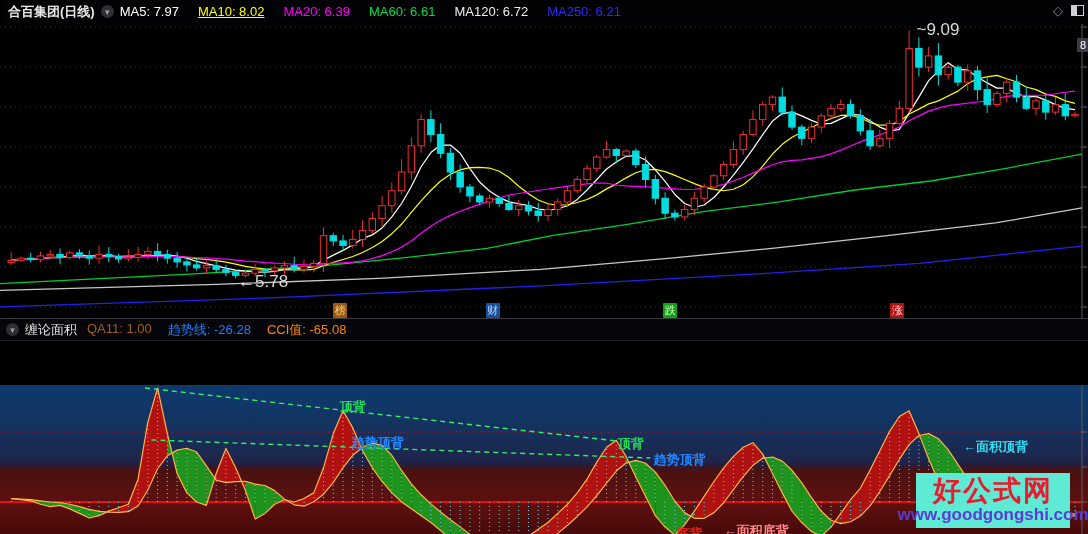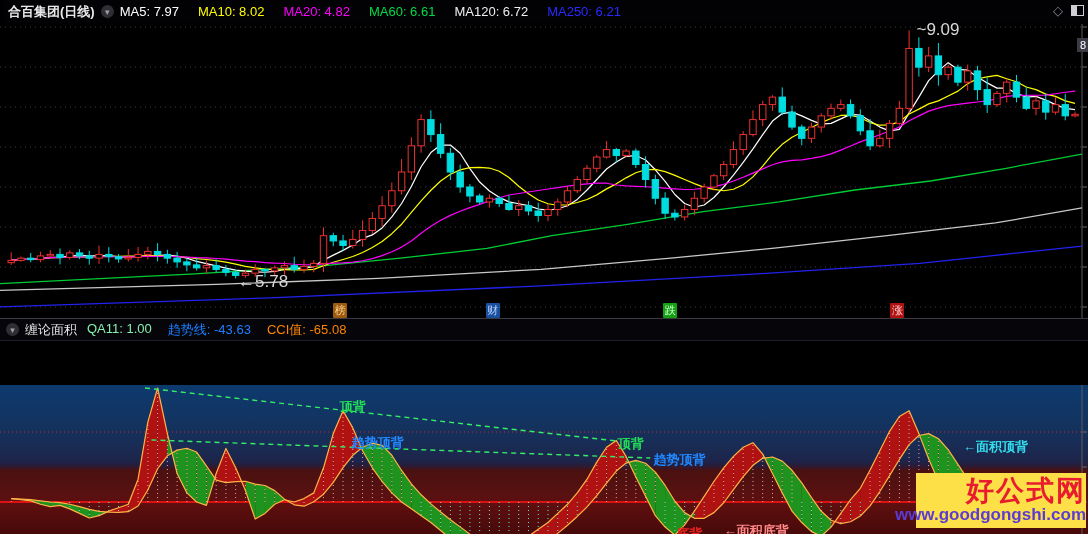--- a/index.html
+++ b/index.html
@@ -31,37 +31,37 @@
               display:flex;align-items:center;font-size:13px;color:#ddd;border-bottom:1px solid #1d1d26;}
   .ind-name{color:#e6e6e6;margin-right:10px;white-space:nowrap;}
   .ind-items{display:flex;gap:16px;white-space:nowrap;}
   
   .ind-panel{position:absolute;left:0;top:341px;width:1088px;height:192px;overflow:hidden;
      background:linear-gradient(180deg,#0d3a6e 0%,#123563 16%,#182d56 30%,#1e2449 40%,
                 #2a1a34 42.5%,#4a1110 44.5%,#591111 57%,#5e0f0f 62%,#4a0a0a 76%,#330707 100%);margin-top:44px;}
   .ind-panel svg{position:absolute;left:0;top:0;}
   .ind-label{position:absolute;font-size:13px;font-weight:bold;white-space:nowrap;pointer-events:none;}
   
-  .watermark{position:absolute;left:916px;top:473px;width:170px;height:55px;background:#fde047;
-             display:flex;flex-direction:column;align-items:flex-end;justify-content:center;z-index:5;}
+  .watermark{position:absolute;left:916px;top:473px;width:154px;height:55px;background:#5eead4;
+             display:flex;flex-direction:column;align-items:center;justify-content:center;z-index:5;}
   .wm1{font-size:28px;line-height:28px;font-weight:bold;letter-spacing:2px;}
   .wm2{font-size:17px;line-height:19px;font-weight:bold;}
 </style>
 </head>
 <body>
 
 <div class="screen">
 
   <div class="title-bar">
     <span class="symbol" style="color: rgb(232, 232, 232);">合百集团(日线)</span>
     <span class="chev-circle">▾</span>
     <span class="ma-items" id="ma-items">
         <span style="color: rgb(255, 255, 255);">MA5: 7.97</span>
-        <span style="color: rgb(255, 255, 0);">MA10: 8.02</span>
-        <span style="color: rgb(255, 0, 255);">MA20: 4.82</span>
+        <span style="color: rgb(255, 255, 0); text-decoration: underline;">MA10: 8.02</span>
+        <span style="color: rgb(255, 0, 255);">MA20: 6.39</span>
         <span style="color: rgb(0, 221, 68);">MA60: 6.61</span>
         <span style="color: rgb(238, 238, 238);">MA120: 6.72</span>
         <span style="color: rgb(42, 42, 255);">MA250: 6.21</span>
       </span>
     <span class="tr-icons">
       <span class="diamond-ic">◇</span>
       <span class="pane-ic"></span>
     </span>
   </div>
 
@@ -318,22 +318,22 @@
       <div class="marker" style="background: rgb(26, 79, 158); color: rgb(188, 214, 255); left: 485.818px;">财</div>
       <div class="marker" style="background: rgb(19, 160, 19); color: rgb(214, 255, 214); left: 663.266px;">跌</div>
       <div class="marker" style="background: rgb(176, 18, 18); color: rgb(255, 208, 208); left: 890.486px;">涨</div>
     </div>
   <div class="sep1"></div>
 
   <div class="ind-header">
     <span class="chev-circle">▾</span>
     <span class="ind-name">缠论面积</span>
     <span class="ind-items" id="ind-items">
-        <span style="color: #86efac;">QA11: 1.00</span>
-        <span style="color: rgb(30, 127, 255);">趋势线: -43.63</span>
+        <span style="color: #a16207;">QA11: 1.00</span>
+        <span style="color: rgb(30, 127, 255);">趋势线: -26.28</span>
         <span style="color: rgb(255, 132, 0);">CCI值: -65.08</span>
       </span>
   </div>
 
   <div class="ind-panel" id="ind-panel">
     <svg id="ind-svg" width="1088" height="192">
         <line x1="0" y1="47" x2="1082" y2="47" stroke="#cc2222" stroke-width="1" stroke-dasharray="1 3"></line>
         <line x1="0" y1="82" x2="1082" y2="82" stroke="#6b1515" stroke-width="1" stroke-dasharray="1 3"></line>
         <line x1="0" y1="154" x2="1082" y2="154" stroke="#5a1010" stroke-width="1" stroke-dasharray="1 3"></line>
         <line x1="0" y1="117" x2="1082" y2="117" stroke="#dd1111" stroke-width="2"></line>

